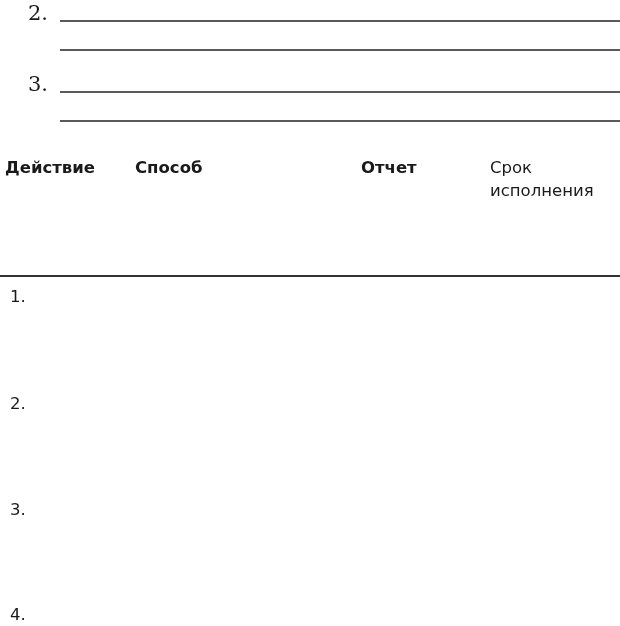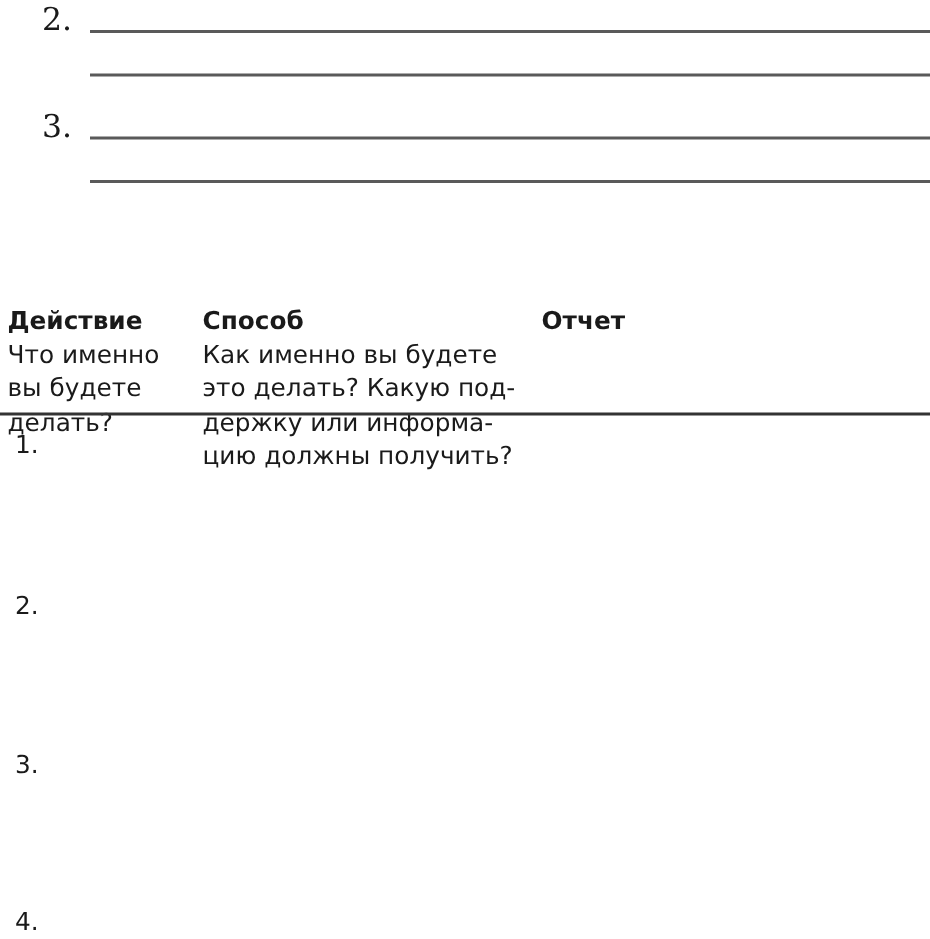--- a/index.html
+++ b/index.html
@@ -44,21 +44,20 @@
       line-height: 22.5px;
     }
     .col {
       position: absolute;
       top: 0;
     }
     .col-title {
       font-weight: bold;
       display: block;
       white-space: pre-line;
-      margin-top: 46px;
     }
     .col-desc {
       display: block;
       white-space: pre-line;
     }
     .col-action { left: 5px; width: 125px; }
     .col-method { left: 135px; width: 220px; }
     .col-report { left: 361px; width: 125px; }
     .col-date { left: 490px; width: 130px; }
     .header-rule {
@@ -89,35 +88,30 @@
 
 <div class="blank-row" style="top:0;">
   <span class="blank-num" style="top:74px;">3.</span>
   <div class="blank-line" style="top:91px;"></div>
   <div class="blank-line" style="top:120px;"></div>
 </div>
 
 <div class="table-header">
   <div class="col col-action">
     <span class="col-title">Действие</span>
-    <span class="col-desc">Что именно
-вы будете
-делать?</span>
   </div>
   <div class="col col-method">
     <span class="col-title">Способ</span>
-    <span class="col-desc">Как именно вы будете
-это делать? Какую под-
-держку или информа-
-цию должны получить?</span>
   </div>
   <div class="col col-report">
     <span class="col-title">Отчет</span>
   </div>
   <div class="col col-date">
+    <span class="col-desc">Срок
+исполнения</span>
   </div>
 </div>
 
 <div class="header-rule"></div>
 
 <span class="row-num" style="top:289px;">1.</span>
 <span class="row-num" style="top:396px;">2.</span>
 <span class="row-num" style="top:502px;">3.</span>
 <span class="row-num" style="top:607px;">4.</span>
 

